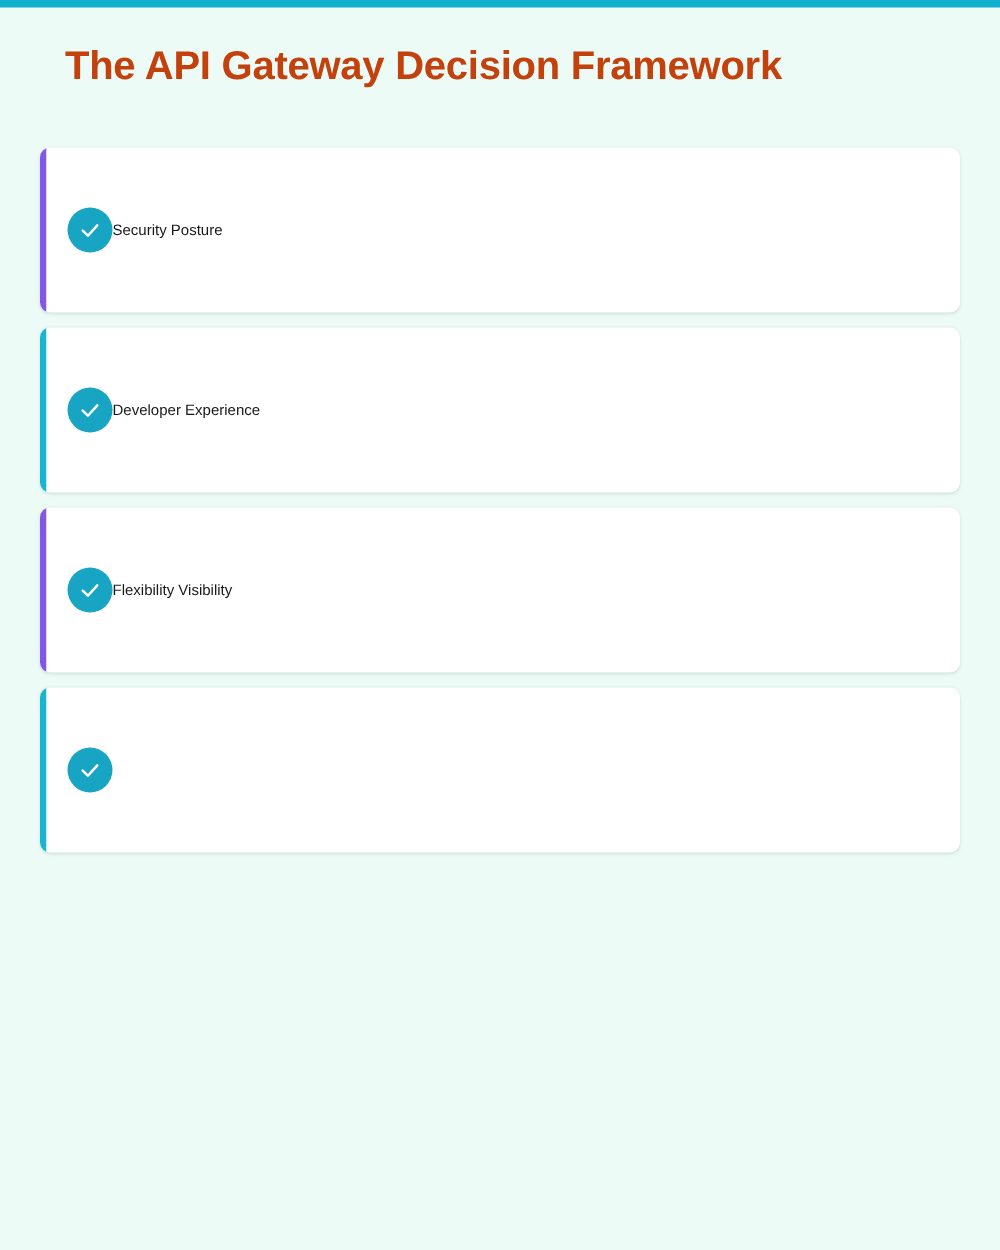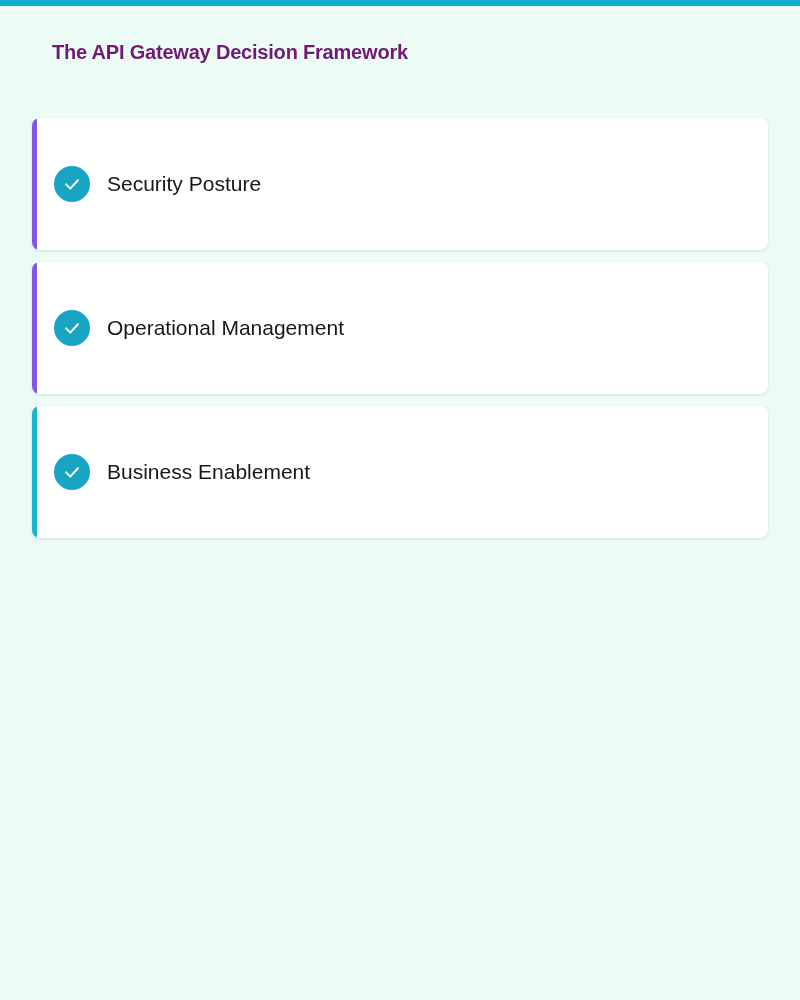--- a/index.html
+++ b/index.html
@@ -22,23 +22,23 @@
     left: 0;
     width: 800px;
     height: 6px;
     background: #0fb0ce;
   }
 
   .page-title {
     position: absolute;
     top: 33px;
     left: 52px;
-    font-size: 20px;
+    font-size: 32px;
     font-weight: bold;
-    color: #701a75;
+    color: #c2410c;
     letter-spacing: -0.2px;
     line-height: 38px;
     white-space: nowrap;
   }
 
   .card-list {
     position: absolute;
     top: 118px;
     left: 32px;
     width: 736px;
@@ -85,24 +85,24 @@
   }
 
   .check-badge svg {
     display: block;
     width: 20px;
     height: 20px;
   }
 
   .card-label {
     position: absolute;
-    left: 75px;
+    left: 58px;
     top: 50%;
     transform: translateY(-50%);
-    font-size: 21px;
+    font-size: 12px;
     font-weight: normal;
     color: #16181a;
     line-height: 22px;
     white-space: nowrap;
     text-align: center;
   }
 </style>
 </head>
 <body>
 
@@ -115,36 +115,44 @@
   <div class="criteria-card">
     <span class="accent-bar accent-purple"></span>
     <span class="check-badge">
       <svg viewBox="0 0 24 24" fill="none" stroke="#ffffff" stroke-width="2.4" stroke-linecap="round" stroke-linejoin="round">
           <polyline points="5,12.5 10,17.5 19,7.5"></polyline>
         </svg>
     </span>
     <span class="card-label">Security Posture</span>
   </div>
 
+  <div class="criteria-card">
+    <span class="accent-bar accent-teal"></span>
+    <span class="check-badge">
+      <svg viewBox="0 0 24 24" fill="none" stroke="#ffffff" stroke-width="2.4" stroke-linecap="round" stroke-linejoin="round">
+          <polyline points="5,12.5 10,17.5 19,7.5"></polyline>
+        </svg>
+    </span>
+    <span class="card-label">Developer Experience</span>
+  </div>
 
   <div class="criteria-card">
     <span class="accent-bar accent-purple"></span>
     <span class="check-badge">
       <svg viewBox="0 0 24 24" fill="none" stroke="#ffffff" stroke-width="2.4" stroke-linecap="round" stroke-linejoin="round">
           <polyline points="5,12.5 10,17.5 19,7.5"></polyline>
         </svg>
     </span>
-    <span class="card-label">Operational Management</span>
+    <span class="card-label">Flexibility Visibility</span>
   </div>
 
   <div class="criteria-card">
     <span class="accent-bar accent-teal"></span>
     <span class="check-badge">
       <svg viewBox="0 0 24 24" fill="none" stroke="#ffffff" stroke-width="2.4" stroke-linecap="round" stroke-linejoin="round">
           <polyline points="5,12.5 10,17.5 19,7.5"></polyline>
         </svg>
     </span>
-    <span class="card-label">Business Enablement</span>
   </div>
 
 
 
 </div>
 
 </body></html>

